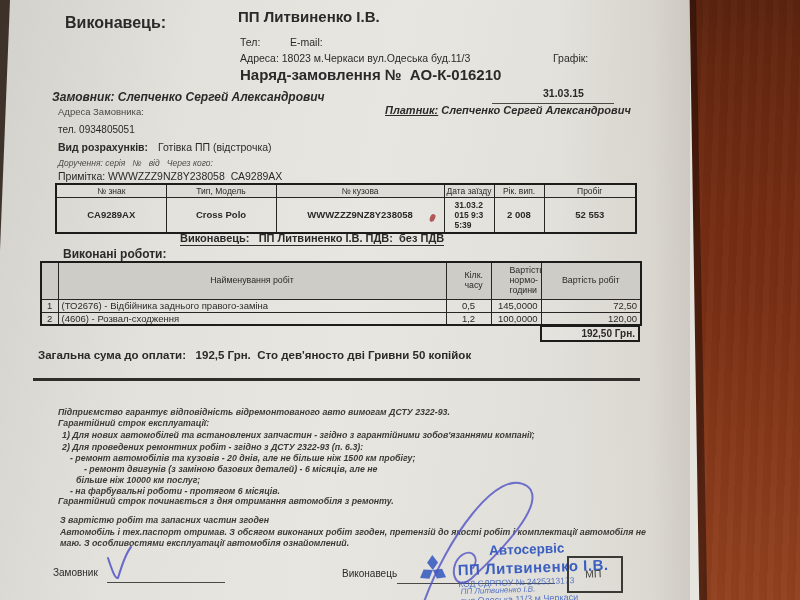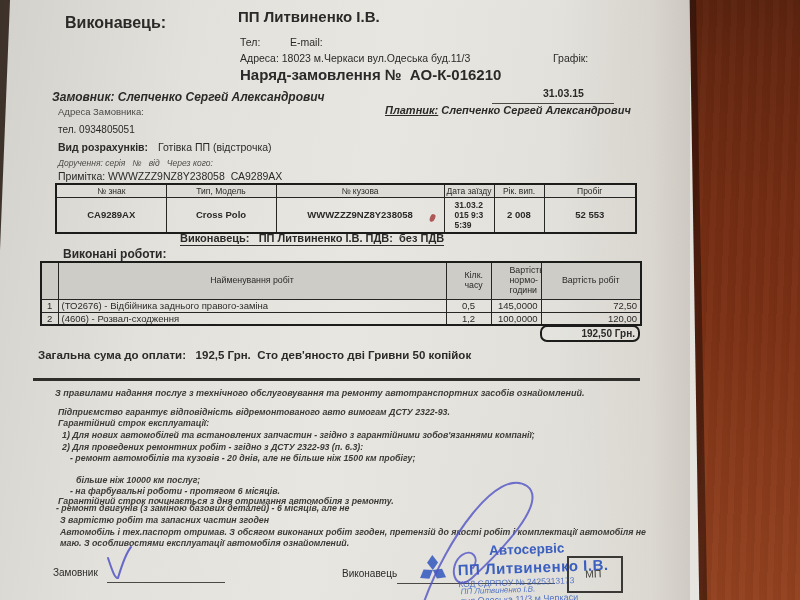--- a/index.html
+++ b/index.html
@@ -134,32 +134,31 @@
       </tr>
       <tr>
         <td class="num-c">2</td>
         <td>(4606) -  Розвал-сходження</td>
         <td class="num-c">1,2</td>
         <td class="num-r">100,0000</td>
         <td class="num-r">120,00</td>
       </tr>
     </tbody>
       </table>
-    <div id="works-total" class="abs" style="left:540px;top:325px;width:100px;height:17px;border-radius:7px;">192,50 Грн.</div>
+    <div id="works-total" class="abs" style="left:540px;top:325px;width:100px;height:17px;">192,50 Грн.</div>
 
     <div class="abs b pre" style="left:38px;top:349px;font-size:11.5px;">Загальна сума до оплати:   192,5 Грн.  Сто дев'яносто дві Гривни 50 копійок</div>
     <div class="abs thick-rule" style="left:33px;top:378px;width:607px;"></div>
 
-    <div class="abs terms" style="left:55px;top:388px;font-size:9px;">З правилами надання послуг з технічного обслуговування та ремонту автотранспортних засобів ознайомлений.</div>
     <div class="abs terms" style="left:58px;top:407px;">Підприємство гарантує відповідність відремонтованого авто вимогам ДСТУ 2322-93.</div>
     <div class="abs terms" style="left:58px;top:418px;">Гарантійний строк експлуатації:</div>
     <div class="abs terms" style="left:62px;top:430px;">1) Для нових автомобілей та встановлених запчастин - згідно з гарантійними зобов'язаннями компанії;</div>
     <div class="abs terms" style="left:62px;top:442px;">2) Для проведених ремонтних робіт - згідно з ДСТУ 2322-93 (п. 6.3):</div>
     <div class="abs terms" style="left:70px;top:453px;">- ремонт автомобілів та кузовів - 20 днів, але не більше ніж 1500 км  пробігу;</div>
-    <div class="abs terms" style="left:56px;top:464px;margin-top:39px;">- ремонт двигунів  (з заміною базових деталей) - 6 місяців, але не</div>
+    <div class="abs terms" style="left:84px;top:464px;">- ремонт двигунів  (з заміною базових деталей) - 6 місяців, але не</div>
     <div class="abs terms" style="left:76px;top:475px;">більше ніж 10000 км послуг;</div>
     <div class="abs terms" style="left:70px;top:486px;">- на фарбувальні роботи - протягом 6 місяців.</div>
     <div class="abs terms" style="left:58px;top:496px;">Гарантійний строк починається з дня отримання автомобіля з ремонту.</div>
     <div class="abs terms" style="left:60px;top:515px;">З вартістю робіт та запасних частин згоден</div>
     <div class="abs terms" style="left:60px;top:527px;">Автомобіль і тех.паспорт отримав. З обсягом виконаних робіт згоден, претензій до якості робіт і комплектації автомобіля не</div>
     <div class="abs terms" style="left:60px;top:538px;">маю. З особливостями експлуатації автомобіля ознайомлений.</div>
 
     <div class="abs" style="left:53px;top:567px;font-size:10px;">Замовник</div>
     <div class="abs line" style="left:107px;top:582px;width:118px;"></div>
     <div class="abs" style="left:342px;top:568px;font-size:10px;">Виконавець</div>

